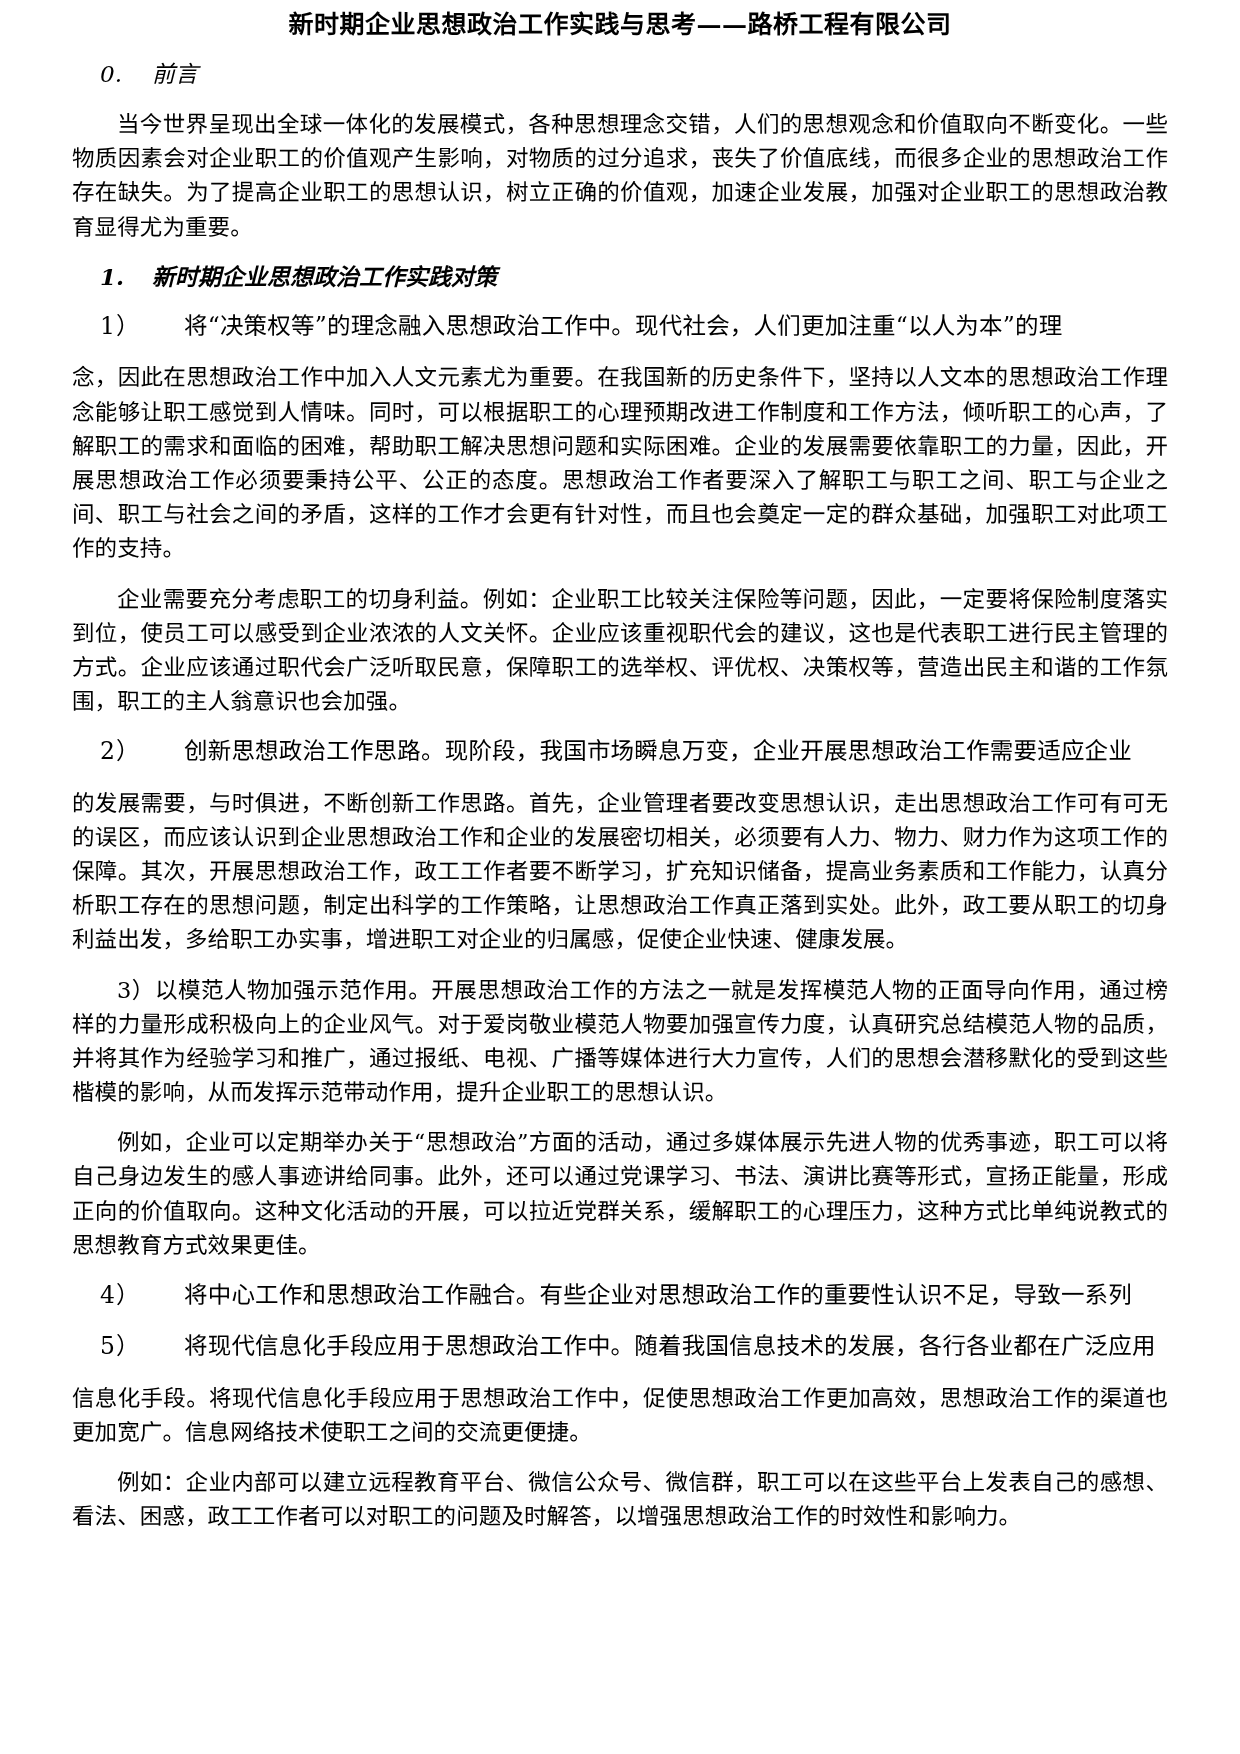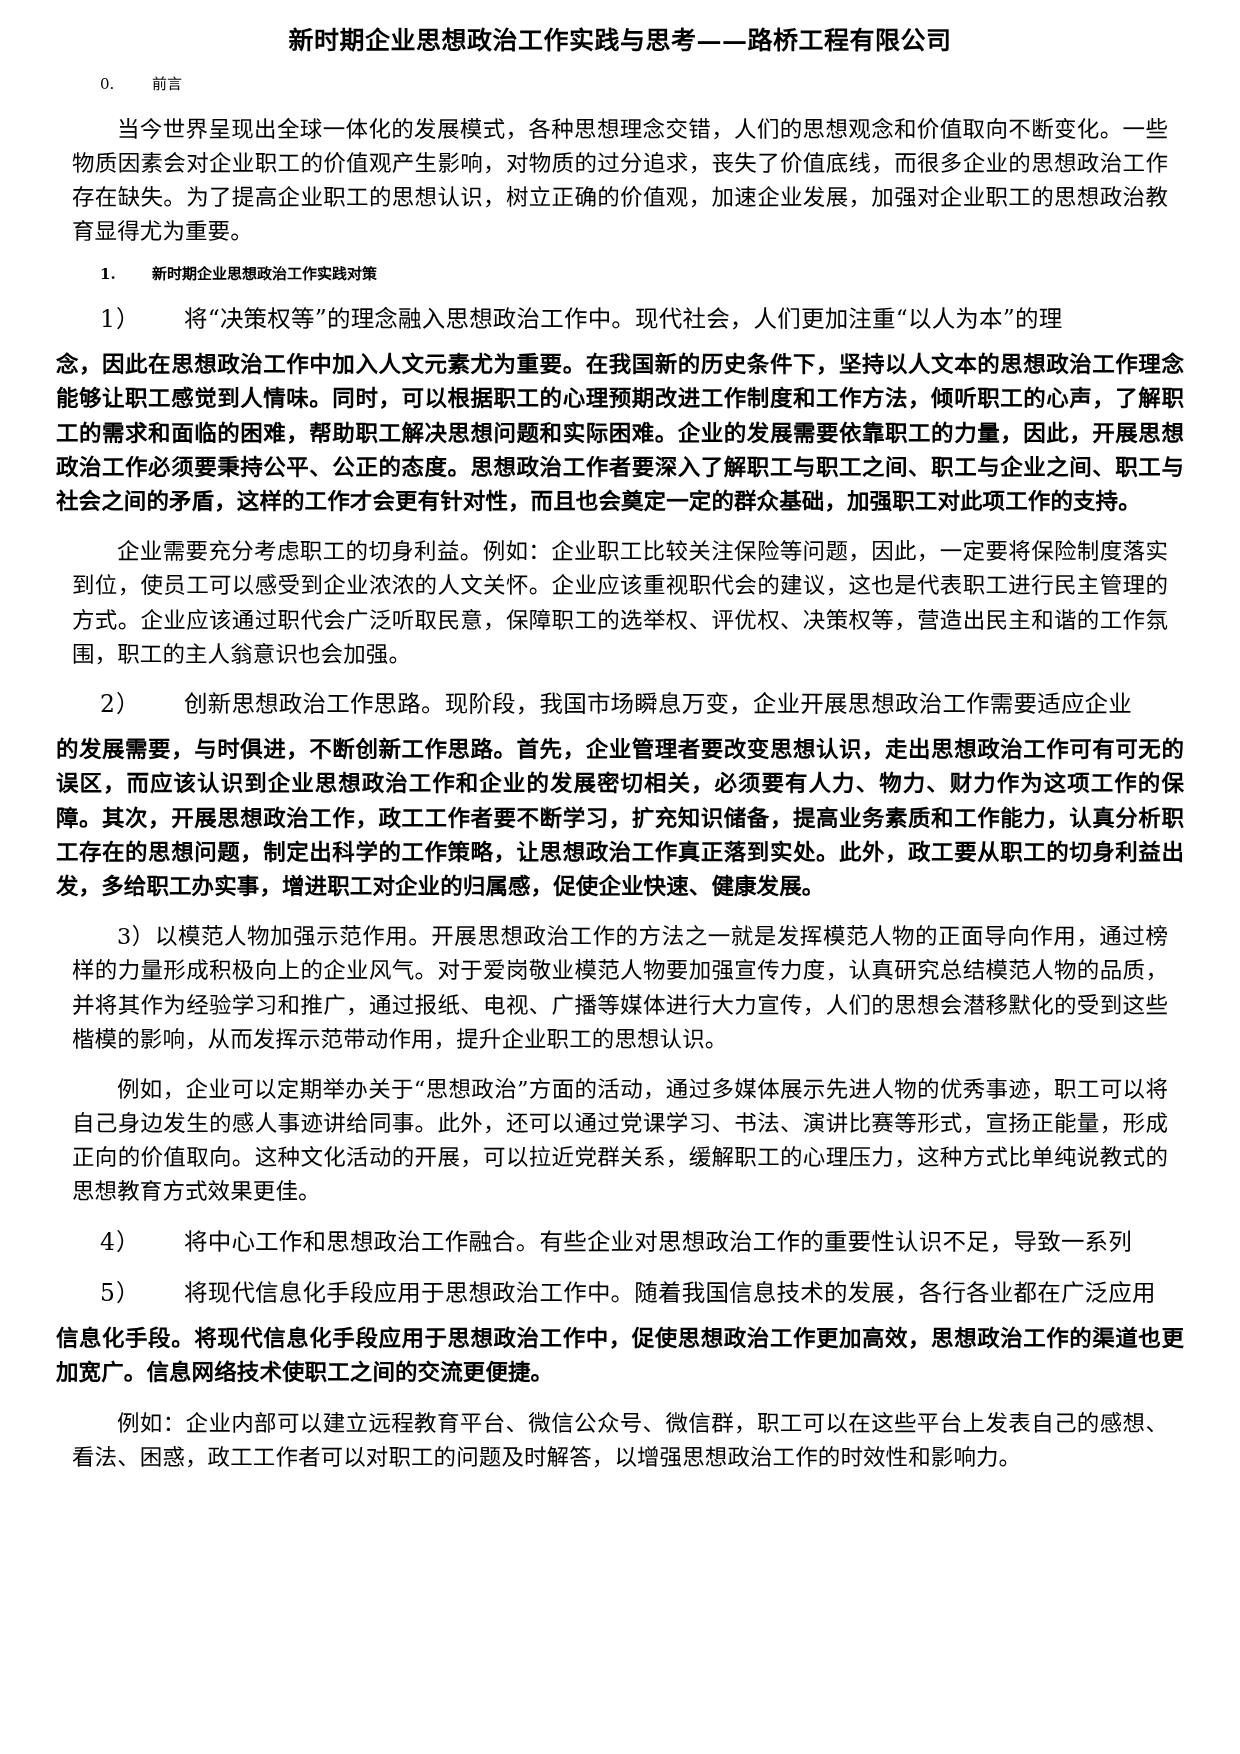--- a/index.html
+++ b/index.html
@@ -11,42 +11,43 @@
     font-family: "DejaVu Serif", "Liberation Serif", serif;
     color: #000000;
   }
   .page {
     position: relative;
     width: 1240px;
     height: 1754px;
     margin: 0 auto;
     background: #ffffff;
     box-sizing: border-box;
-    padding: 24px 56px 0 56px;
+    padding: 8px 56px 0 56px;
     overflow: hidden;
   }
 
   
   .doc-title {
     text-align: center;
     font-weight: bold;
     font-size: 25px;
     line-height: 1.35;
     letter-spacing: 0.5px;
     margin: 0 0 16px 0;
   }
 
   
   .sec-heading {
     font-weight: bold;
-    font-size: 15px;
+    font-size: 23px;
     line-height: 1.45;
     margin: 2px 0 0 0;
     white-space: pre;
     padding-left: 44px;
+    font-style: italic;
   }
   .sec-heading.plain {
     font-weight: normal;
   }
   .sec-heading .num {
     display: inline-block;
     min-width: 52px;
   }
 
   
@@ -75,26 +76,25 @@
   }
   p.item-lead .marker {
     display: inline-block;
     min-width: 84px;
     letter-spacing: 1px;
   }
   
   p.item-cont {
     font-size: 22.5px;
     line-height: 1.52;
-    margin: 0;
+    margin: 16px;
     text-align: justify;
     text-justify: inter-ideograph;
     text-indent: 0;
     letter-spacing: 0.1px;
-    font-weight: bold;
   }
   p.item-inline {
     font-size: 22.5px;
     line-height: 1.52;
     margin: 16px;
     text-align: justify;
     text-justify: inter-ideograph;
     text-indent: 2em;
     letter-spacing: 0.1px;
   }

